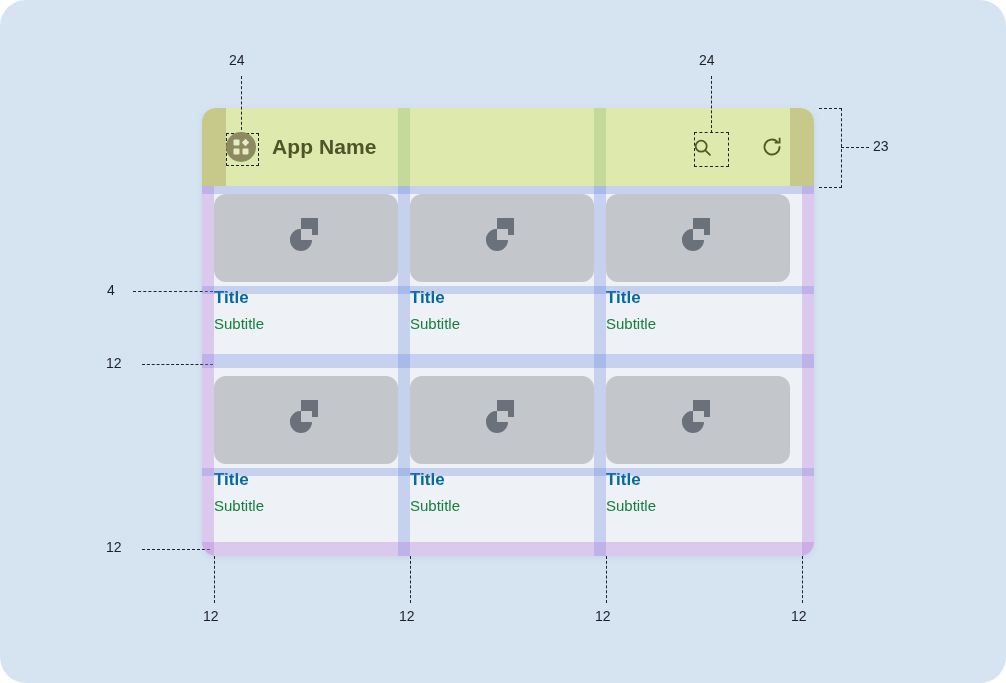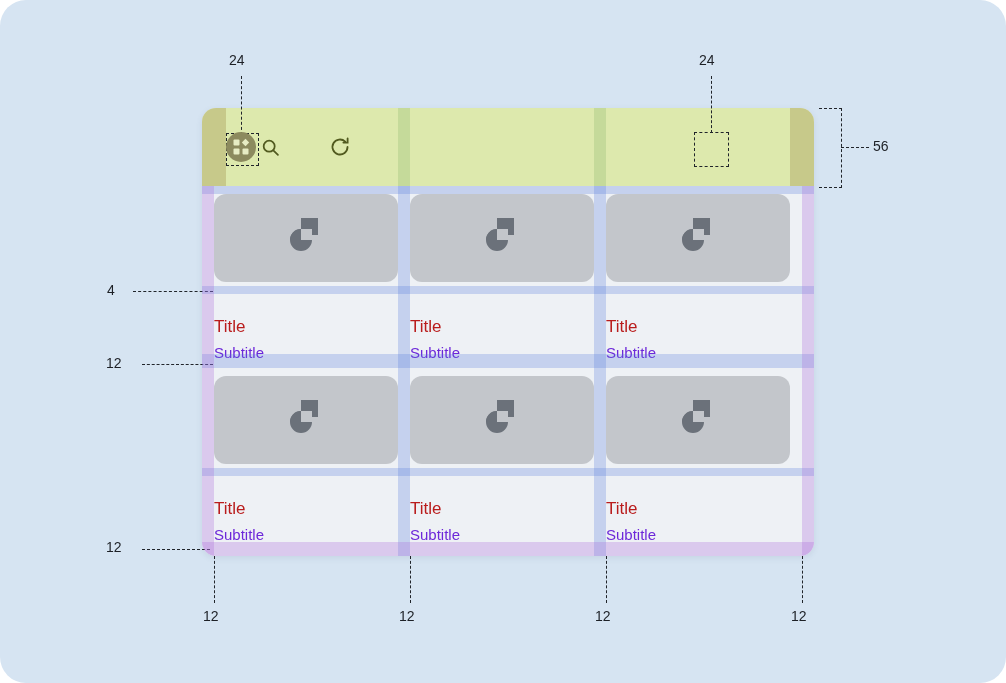--- a/index.html
+++ b/index.html
@@ -174,29 +174,28 @@
     border-radius: 12px;
     display: flex;
     align-items: center;
     justify-content: center;
   }
   .card-text {
     padding-top: 4px;
   }
   .card-title {
     font-size: 17px;
-    font-weight: 400;
-    color: #b91c1c;
+    font-weight: 700;
+    color: #0369a1;
     line-height: 24px;
-    margin-top: 29px;
   }
   .card-subtitle {
     font-size: 15px;
     font-weight: 400;
-    color: #6d28d9;
+    color: #15803d;
     line-height: 24px;
     margin-top: 2px;
   }
 
   
   .ann-label {
     position: absolute;
     font-size: 14px;
     color: #1d2026;
     font-family: "Liberation Sans", sans-serif;
@@ -239,20 +238,21 @@
 
       <div id="appbar-inner">
         <div class="app-logo">
           <svg width="18" height="18" viewBox="0 0 18 18" aria-hidden="true">
             <rect x="1.5" y="1.5" width="6" height="6" rx="1" fill="#e7ecc4"></rect>
             <rect x="1.5" y="10.5" width="6" height="6" rx="1" fill="#e7ecc4"></rect>
             <rect x="10.5" y="10.5" width="6" height="6" rx="1" fill="#e7ecc4"></rect>
             <path d="M13.5 0.8 L17.2 4.5 L13.5 8.2 L9.8 4.5 Z" fill="#e7ecc4"></path>
           </svg>
         </div>
+        <div class="app-title">App Name</div>
 
         <div class="bar-action">
           <svg width="21" height="21" viewBox="0 0 24 24" fill="none" stroke="#515a1f" stroke-width="2" stroke-linecap="round">
             <circle cx="10.5" cy="10.5" r="6.3"></circle>
             <line x1="15.2" y1="15.2" x2="20.5" y2="20.5"></line>
           </svg>
         </div>
 
         <div class="bar-action refresh">
           <svg width="22" height="22" viewBox="0 0 24 24" fill="none" stroke="#515a1f" stroke-width="2" stroke-linecap="round">
@@ -377,21 +377,21 @@
   <div class="ann-label" style="left:229px; top:52px;">24</div>
   <div class="dash-v" style="left:241px; top:76px; height:59px;"></div>
   <div class="dash-box" style="left:226px; top:133px; width:31px; height:31px;"></div>
 
   <div class="ann-label" style="left:699px; top:52px;">24</div>
   <div class="dash-v" style="left:711px; top:76px; height:57px;"></div>
   <div class="dash-box" style="left:694px; top:132px; width:33px; height:33px;"></div>
 
   <div class="bracket" style="left:819px; top:108px; width:22px; height:78px;"></div>
   <div class="dash-h" style="left:841px; top:147px; width:28px;"></div>
-  <div class="ann-label" style="left:873px; top:138px;">56</div>
+  <div class="ann-label" style="left:873px; top:138px;">23</div>
 
   <div class="ann-label" style="left:107px; top:282px;">4</div>
   <div class="dash-h" style="left:133px; top:291px; width:80px;"></div>
 
   <div class="ann-label" style="left:106px; top:355px;">12</div>
   <div class="dash-h" style="left:142px; top:364px; width:71px;"></div>
 
   <div class="ann-label" style="left:106px; top:539px;">12</div>
   <div class="dash-h" style="left:142px; top:549px; width:68px;"></div>
 

